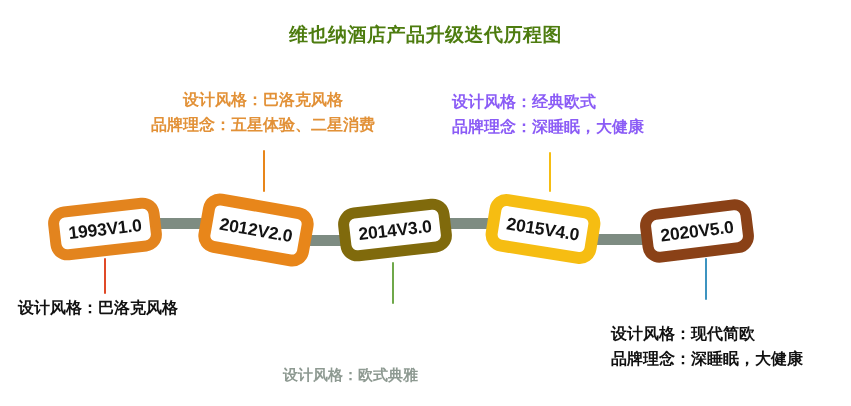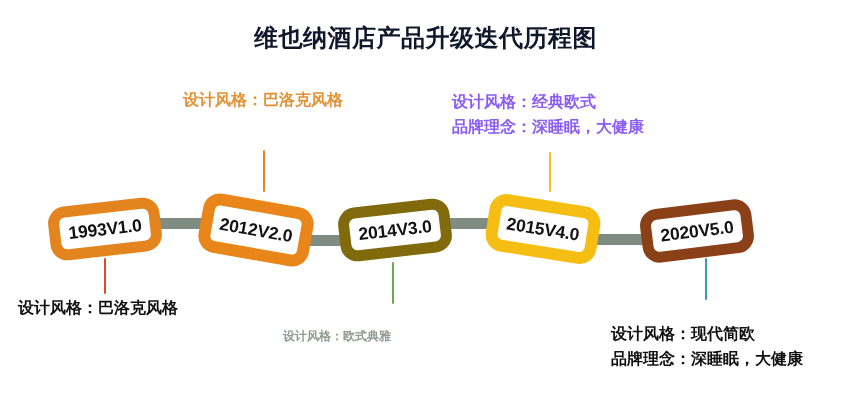--- a/index.html
+++ b/index.html
@@ -19,43 +19,43 @@
     overflow: hidden;
   }
 
   
   .title {
     position: absolute;
     left: 0;
     top: 22px;
     width: 851px;
     text-align: center;
-    font-size: 24px;
+    font-size: 19px;
     font-weight: bold;
-    color: #0f172a;
+    color: #4d7c0f;
     letter-spacing: 0.5px;
     white-space: nowrap;
   }
 
   
   .annot {
     position: absolute;
     white-space: nowrap;
     font-weight: bold;
     line-height: 1.55;
   }
   .annot .line {
     display: block;
     white-space: nowrap;
   }
   .annot.center { text-align: center; }
   .annot.left   { text-align: left; }
 
   .annot-a { font-size: 16px; }
-  .annot-b { font-size: 12px; }
+  .annot-b { font-size: 15px; margin-top: 36px; }
 
   
   .tick {
     position: absolute;
     width: 2px;
     border-radius: 1px;
   }
 
   
   .connector {
@@ -88,20 +88,21 @@
 </style>
 </head>
 <body>
 
 <div id="canvas">
 
   <div class="title">维也纳酒店产品升级迭代历程图</div>
 
   <div class="annot center annot-a" style="left:108px; top:88px; width:310px; color:#E29137;">
     <span class="line">设计风格：巴洛克风格</span>
+    <span class="line">品牌理念：五星体验、二星消费</span>
   </div>
 
   <div class="annot left annot-a" style="left:452px; top:90px; width:290px; color:#8b5cf6;">
     <span class="line">设计风格：经典欧式</span>
     <span class="line">品牌理念：深睡眠，大健康</span>
   </div>
 
   <div class="tick" style="left:263px; top:150px; height:42px; background:#E8861A;"></div>
   <div class="tick" style="left:549px; top:152px; height:40px; background:#F6BD12;"></div>
 

